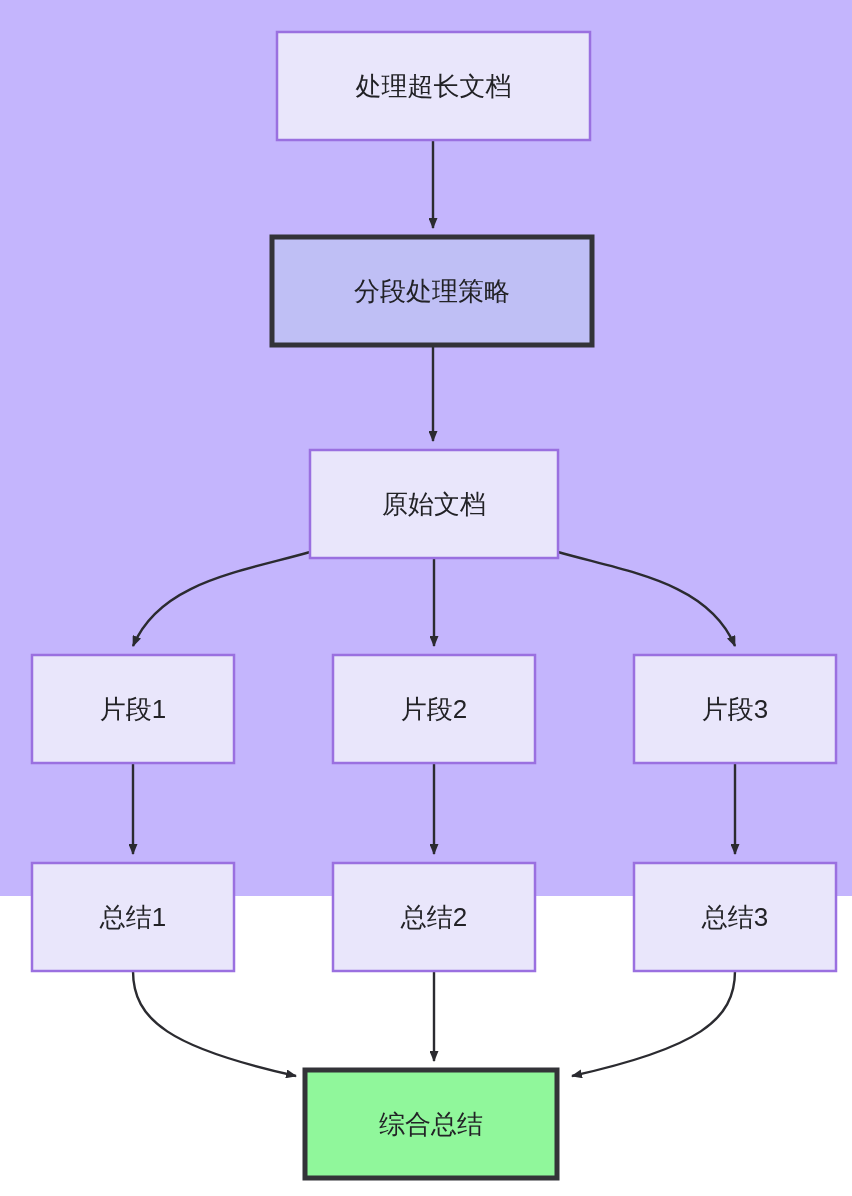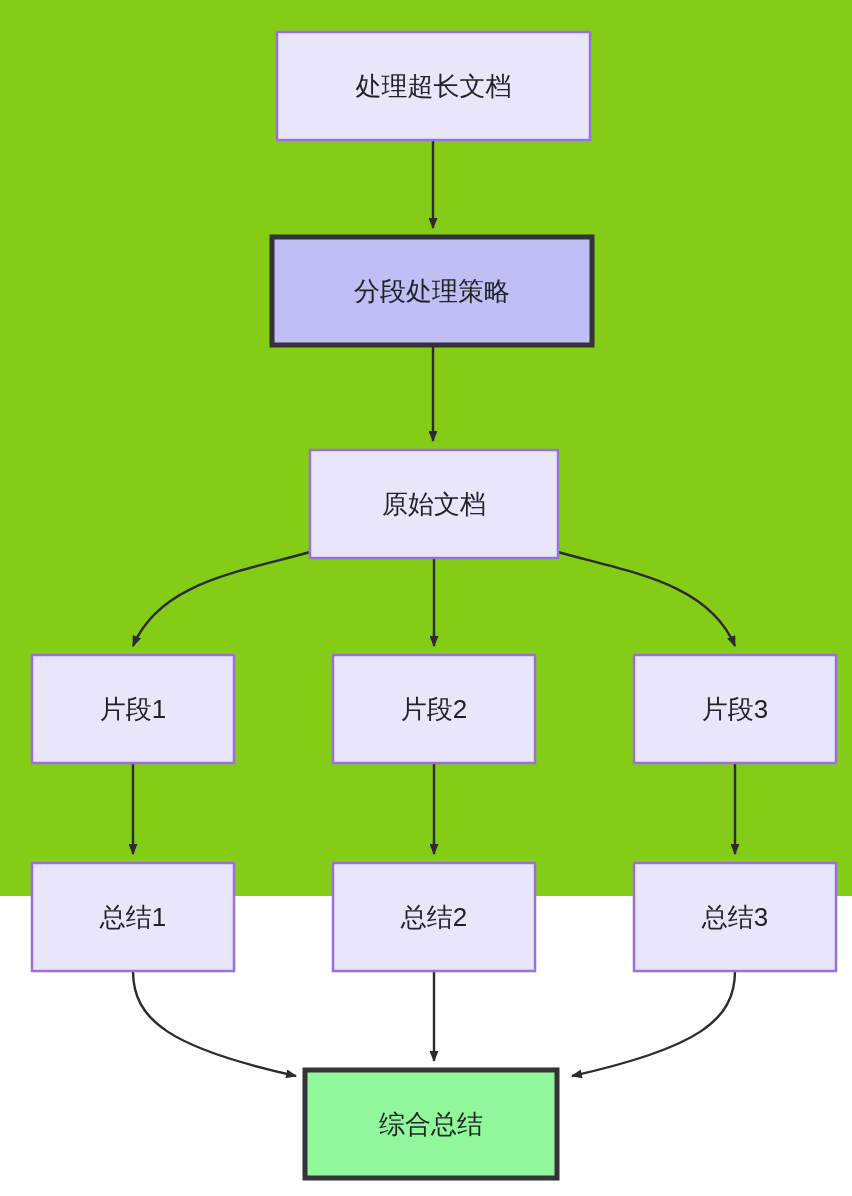--- a/index.html
+++ b/index.html
@@ -10,21 +10,21 @@
   body {
     width: 852px;
     height: 1196px;
     font-family: "Liberation Sans", "DejaVu Sans", sans-serif;
     overflow: hidden;
   }
   #flowchart-root {
     position: relative;
     width: 852px;
     height: 896px;
-    background: #84cc16;
+    background: #c4b5fd;
   }
   svg.diagram-canvas {
     position: absolute;
     top: 0;
     left: 0;
     width: 852px;
     height: 1196px;
     display: block;
   }
   .node-rect {

